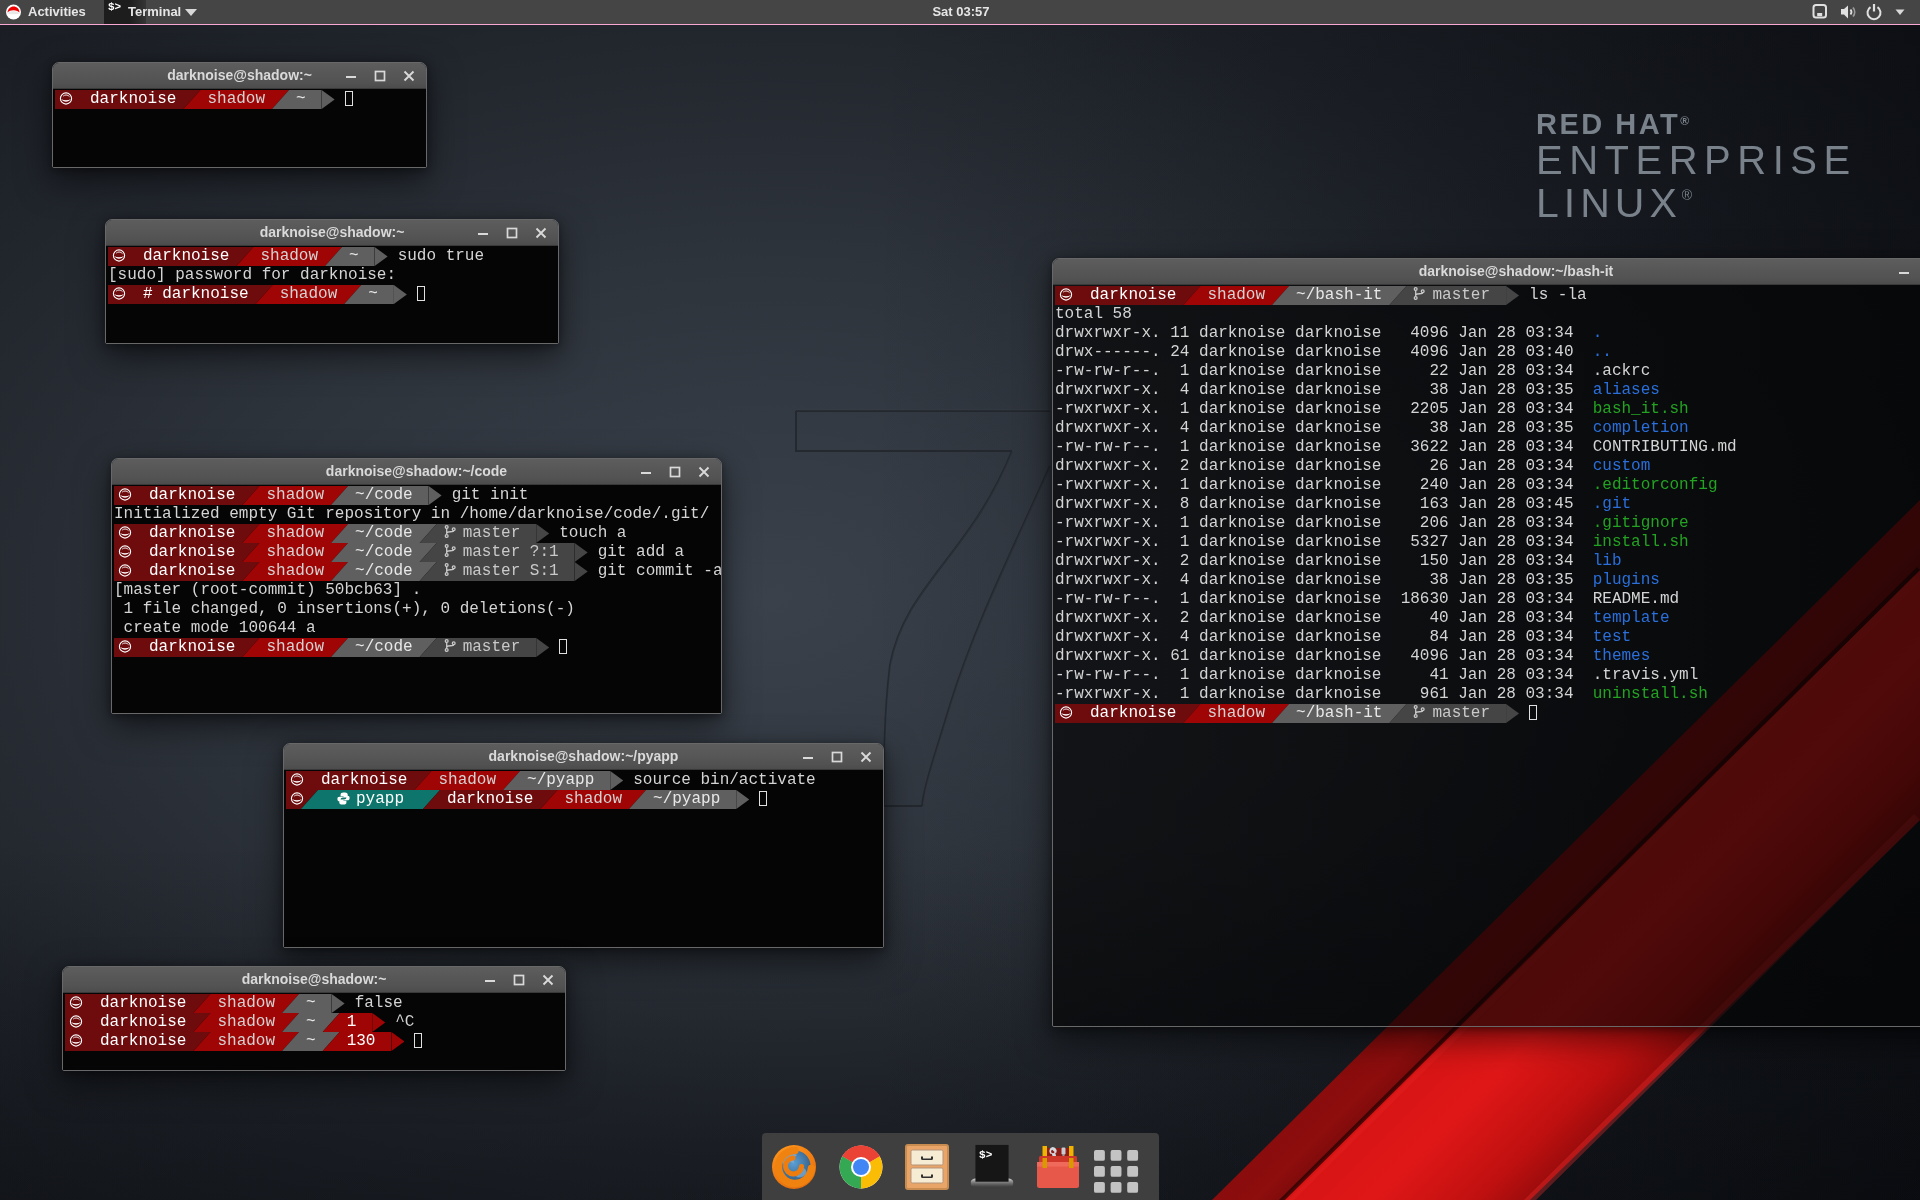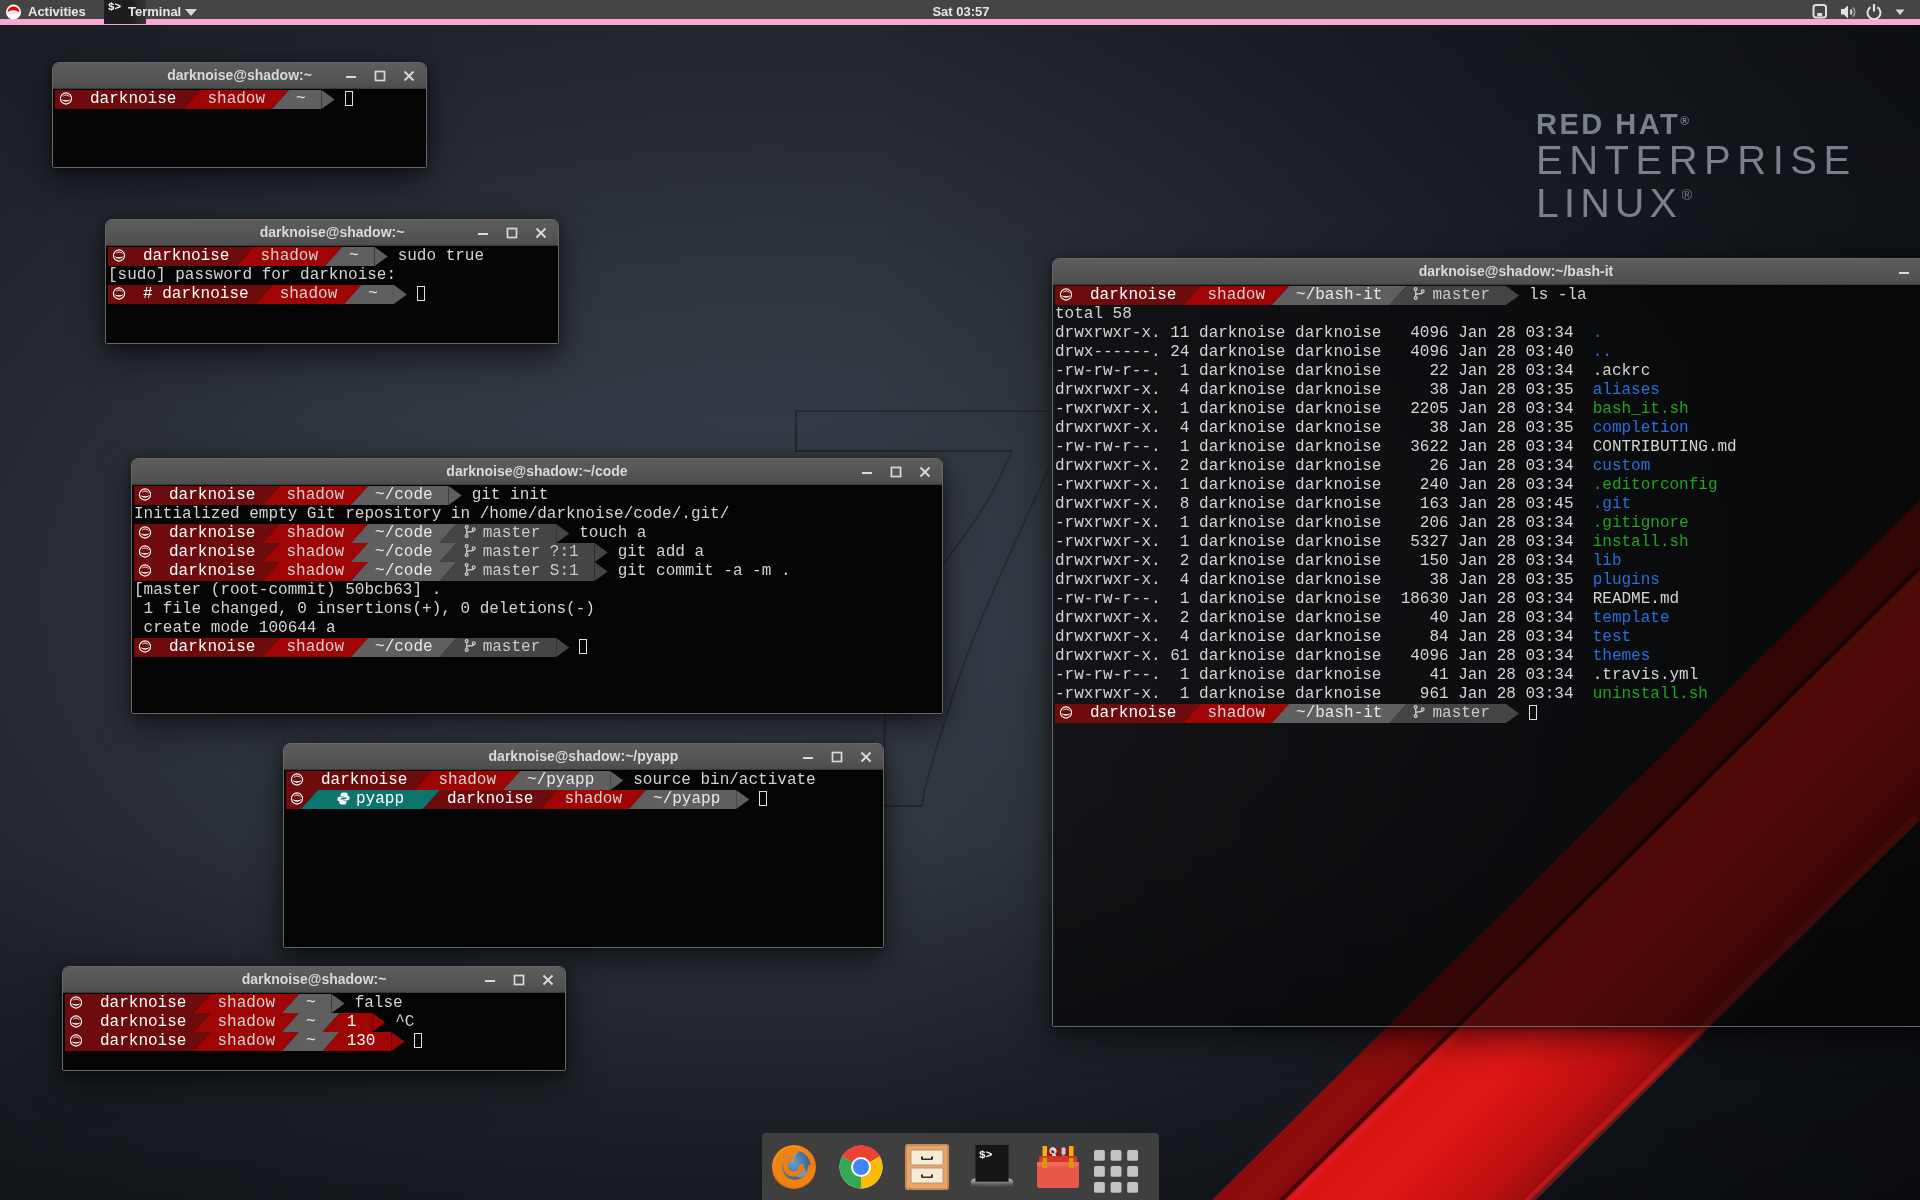--- a/index.html
+++ b/index.html
@@ -1,20 +1,20 @@
 <!DOCTYPE html>
 <html><head>
 <meta charset="utf-8">
 <style>
 html,body{margin:0;padding:0;width:1920px;height:1200px;overflow:hidden;background:#1a1d22;}
 *{box-sizing:border-box;}
 body{font-family:"Liberation Sans",sans-serif;position:relative;}
 #wall{position:absolute;left:0;top:0;width:1920px;height:1200px;}
 
-#topbar{position:absolute;left:0;top:0;width:1920px;height:25px;background:#454545;border-bottom:6px solid #f9a8d4;z-index:50;color:#e6e6e6;font-size:13px;font-weight:bold;}
+#topbar{position:absolute;left:0;top:0;width:1920px;height:25px;background:#454545;border-bottom:1px solid #f9a8d4;z-index:50;color:#e6e6e6;font-size:13px;font-weight:bold;}
 #act{position:absolute;left:28px;top:0;line-height:24px;}
 #rhicon{position:absolute;left:5px;top:4px;}
 #appicon{position:absolute;left:104px;top:0;width:42px;height:24px;background:linear-gradient(90deg,#1d1d1d 0%,#1d1d1d 60%,#353535 100%);}
 #appicon .ds{position:absolute;left:4px;top:1px;font-family:"Liberation Mono",monospace;font-weight:bold;color:#fff;font-size:11px;}
 #applbl{position:absolute;left:128px;top:0;line-height:24px;}
 #appcaret{position:absolute;left:185px;top:9px;width:0;height:0;border-left:6px solid transparent;border-right:6px solid transparent;border-top:7px solid #d8d8d8;}
 #clock{position:absolute;left:926px;top:0;width:70px;line-height:24px;text-align:center;}
 #sysicons{position:absolute;right:8px;top:0;height:24px;}
 
 .win{position:absolute;border:1px solid #686868;border-radius:7px 7px 2px 2px;box-shadow:0 12px 34px rgba(0,0,0,.55),0 2px 8px rgba(0,0,0,.4);}
@@ -178,21 +178,21 @@
           </svg>darknoise</span><span class="s bgh">shadow</span><span class="s l bgw">~</span><span class="tip tipw"></span><span class="c">sudo true</span></div>
 <div class="o">[sudo] password for darknoise:</div>
 <div class="pl"><span class="s f bgu"><svg class="hat" width="14" height="13" viewBox="0 0 14 13">
             <circle cx="7" cy="6.5" r="5.6" fill="none" stroke="#fff" stroke-width="1.1"></circle>
             <path d="M2.1,7.1 C3.6,8.9 5.2,9.8 7,9.8 C8.8,9.8 10.4,8.9 11.9,7.1 C10.4,7.9 8.8,8.3 7,8.3 C5.2,8.3 3.6,7.9 2.1,7.1 Z" fill="#fff"></path>
             <path d="M4.2,4.1 C5,3.4 6,3 7,3 C8.4,3 9.6,3.6 10.5,4.7" stroke="#fff" stroke-width="1" fill="none" opacity="0.9"></path>
           </svg># darknoise</span><span class="s bgh">shadow</span><span class="s l bgw">~</span><span class="tip tipw"></span><span class="cur"></span></div>
 </div>
 </div>
 
-<div class="win" style="left:111px;top:458px;width:812px;margin-left:20px;">
+<div class="win" style="left:111px;top:458px;width:611px;">
 <div class="tbar">darknoise@shadow:~/code<span class="btns">
         <svg width="12" height="12" viewBox="0 0 12 12">
           <rect x="1" y="6" width="10" height="2" fill="#d9d9d9"></rect>
         </svg>
         <svg width="12" height="12" viewBox="0 0 12 12">
           <rect x="1.5" y="1.5" width="9" height="9" fill="none" stroke="#d9d9d9" stroke-width="1.7"></rect>
         </svg>
         <svg width="12" height="12" viewBox="0 0 12 12">
           <path d="M1.5,1.5 L10.5,10.5 M10.5,1.5 L1.5,10.5" stroke="#d9d9d9" stroke-width="1.9"></path>
         </svg>

